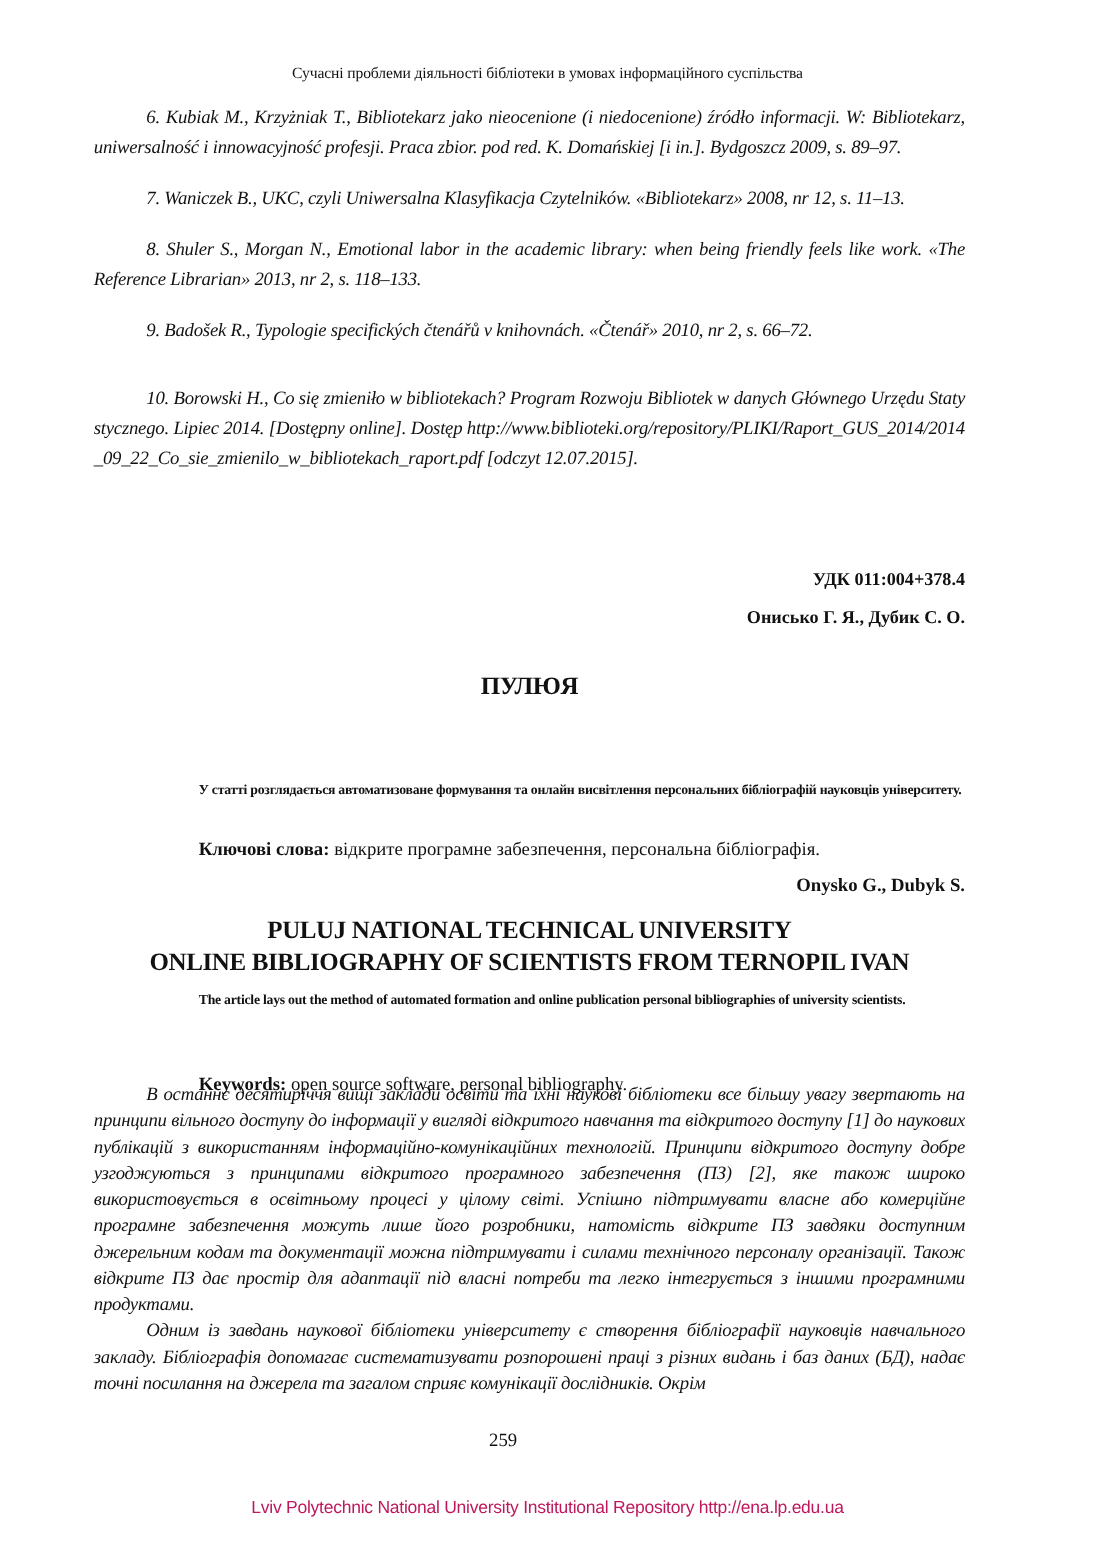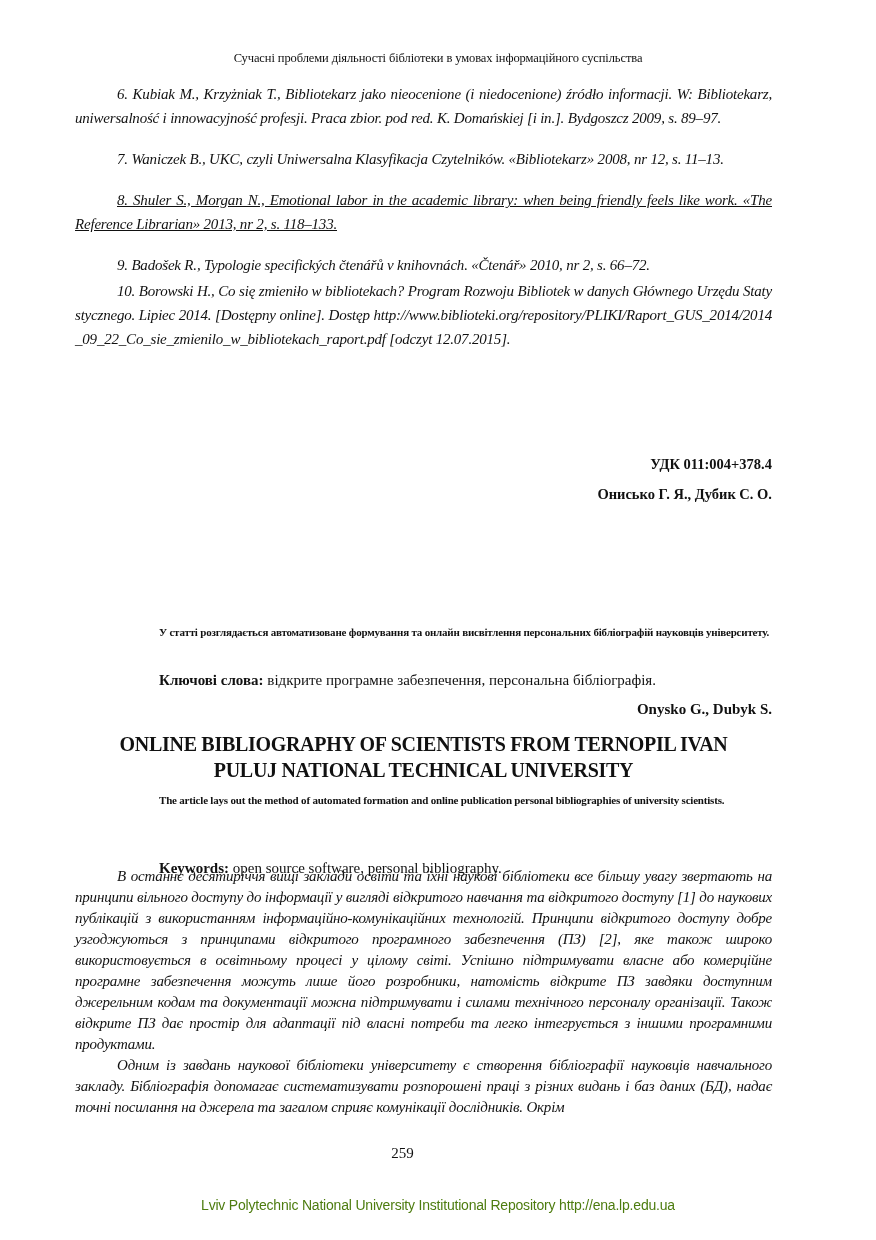--- a/index.html
+++ b/index.html
@@ -18,54 +18,55 @@
              font-size: 20px; line-height: 26px; letter-spacing: -0.3px; margin: 0; }
     .abstract { position: absolute; left: 117px; width: 655px; font-weight: bold; font-size: 11px; line-height: 22px;
                 text-align: justify; text-indent: 42px; margin: 0; letter-spacing: -0.2px; }
     .keywords { position: absolute; left: 159px; font-size: 15px; margin: 0; }
     .keywords b { font-weight: bold; }
     .authors-en { position: absolute; top: 701px; right: 104px; font-weight: bold; font-size: 15px; }
     .body-text { position: absolute; left: 75px; width: 697px; font-size: 15px; line-height: 21px; text-align: justify; margin: 0; letter-spacing: -0.2px; }
     .body-text p { margin: 0; text-indent: 42px; font-style: italic; }
     .page-number { position: absolute; top: 1145px; left: 0; width: 805px; text-align: center; font-size: 15px; }
     .watermark { position: absolute; top: 1197px; left: 0; width: 876px; text-align: center;
-                 font-family: "Liberation Sans", "DejaVu Sans", sans-serif; font-size: 14px; color: #4d7c0f; letter-spacing: -0.2px; }
+                 font-family: "Liberation Sans", "DejaVu Sans", sans-serif; font-size: 14px; color: #be185d; letter-spacing: -0.2px; }
   </style>
 </head>
 <body>
 
 <div class="page">
 
   <div class="running-header">Сучасні проблеми діяльності бібліотеки в умовах інформаційного суспільства</div>
 
   <div class="col" style="top:82px;">
     <p class="ref" style="margin-bottom:17px;">6. Kubiak M., Krzyżniak T., Bibliotekarz jako nieocenione (i niedocenione) źródło informacji. W: Bibliotekarz, uniwersalność i innowacyjność profesji. Praca zbior. pod red. K. Domańskiej [i in.]. Bydgoszcz 2009, s. 89–97.</p>
     <p class="ref" style="margin-bottom:17px;">7. Waniczek B., UKC, czyli Uniwersalna Klasyfikacja Czytelników. «Bibliotekarz» 2008, nr 12, s. 11–13.</p>
-    <p class="ref" style="margin-bottom:17px;text-decoration:underline;">8. Shuler S., Morgan N., Emotional labor in the academic library: when being friendly feels like work. «The Reference Librarian» 2013, nr 2, s. 118–133.</p>
-    <p class="ref" style="margin-bottom:2px;">9. Badošek R., Typologie specifických čtenářů v knihovnách. «Čtenář» 2010, nr 2, s. 66–72.</p>
+    <p class="ref" style="margin-bottom:17px;">8. Shuler S., Morgan N., Emotional labor in the academic library: when being friendly feels like work. «The Reference Librarian» 2013, nr 2, s. 118–133.</p>
+    <p class="ref" style="margin-bottom:30px;">9. Badošek R., Typologie specifických čtenářů v knihovnách. «Čtenář» 2010, nr 2, s. 66–72.</p>
     <p class="ref last" style="word-break:break-all;">10. Borowski H., Co się zmieniło w bibliotekach? Program Rozwoju Bibliotek w danych Głównego Urzędu Statystycznego. Lipiec 2014. [Dostępny online]. Dostęp http://www.biblioteki.org/repository/PLIKI/Raport_GUS_2014/2014_09_22_Co_sie_zmienilo_w_bibliotekach_raport.pdf [odczyt 12.07.2015].</p>
   </div>
 
   <div class="udk">УДК 011:004+378.4</div>
   <div class="authors-ua">Онисько Г. Я., Дубик С. О.</div>
 
   <div class="title" style="top:536px;">
+    <div>ПУЛЮЯ</div>
   </div>
 
   <p class="abstract" style="top:621px;">У статті розглядається автоматизоване формування та онлайн висвітлення персональних бібліографій науковців університету.</p>
 
   <p class="keywords" style="top:672px;">
     <b>Ключові слова:</b><span> відкрите програмне забезпечення, персональна бібліографія.</span>
   </p>
 
   <div class="authors-en">Onysko G., Dubyk S.</div>
 
   <div class="title" style="top:731px;">
+    <div>PULUJ NATIONAL TECHNICAL UNIVERSITY</div>
     <div>ONLINE BIBLIOGRAPHY OF SCIENTISTS FROM TERNOPIL IVAN</div>
-    <div>PULUJ NATIONAL TECHNICAL UNIVERSITY</div>
   </div>
 
   <p class="abstract" style="top:789px;">The article lays out the method of automated formation and online publication personal bibliographies of university scientists.</p>
 
   <p class="keywords" style="top:860px;text-align:right;">
     <b>Keywords:</b><span> open source software, personal bibliography.</span>
   </p>
 
   <div class="body-text" style="top:866px;">
     <p>В останнє десятиріччя вищі заклади освіти та їхні наукові бібліотеки все більшу увагу звертають на принципи вільного доступу до інформації у вигляді відкритого навчання та відкритого доступу [1] до наукових публікацій з використанням інформаційно-комунікаційних технологій. Принципи відкритого доступу добре узгоджуються з принципами відкритого програмного забезпечення (ПЗ) [2], яке також широко використовується в освітньому процесі у цілому світі. Успішно підтримувати власне або комерційне програмне забезпечення можуть лише його розробники, натомість відкрите ПЗ завдяки доступним джерельним кодам та документації можна підтримувати і силами технічного персоналу організації. Також відкрите ПЗ дає простір для адаптації під власні потреби та легко інтегрується з іншими програмними продуктами.</p>

